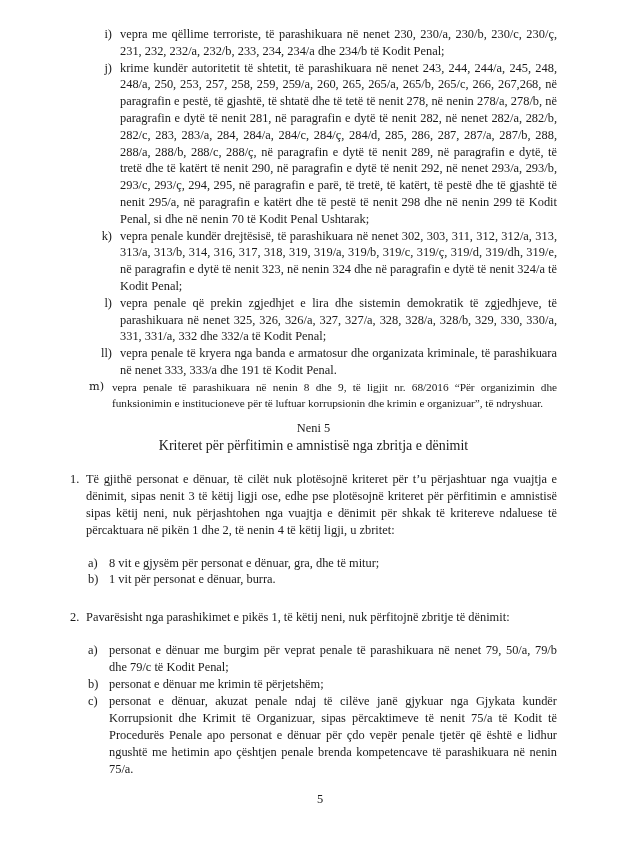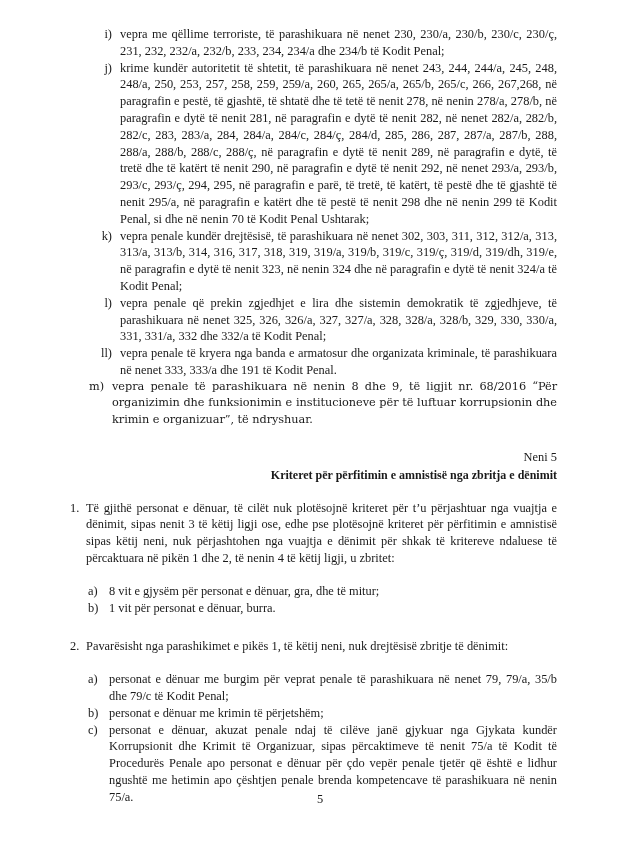--- a/index.html
+++ b/index.html
@@ -48,50 +48,51 @@
   .alpha-item .marker {
     position: absolute;
     left: 0;
     top: 0;
     width: 26px;
     text-align: right;
     font-size: 12.4px;
   }
   .alpha-item .body {
     display: block;
+    font-family: Liberation Serif, serif;
   }
 
   
   .alpha-item.alt {
     margin-left: 10px;
     padding-left: 32px;
     font-family: "DejaVu Serif", "Liberation Serif", serif;
     font-size: 11.3px;
     line-height: 16.6px;
     letter-spacing: -0.05px;
   }
   .alpha-item.alt .marker {
     width: 24px;
     font-family: "DejaVu Serif", "Liberation Serif", serif;
     font-size: 11.3px;
   }
 
   
   .heading-block {
-    text-align: right;
-    margin-top: 20px;
+    text-align: center;
+    margin-top: 8px;
   }
   .heading-block .neni {
     font-size: 12.4px;
     line-height: 17px;
   }
   .heading-block .title {
-    font-size: 12px;
+    font-size: 14px;
     line-height: 18px;
-    font-weight: bold;
+    font-weight: normal;
   }
 
   
   .num-list {
     margin: 0;
     padding: 0;
     list-style: none;
   }
   .num-item {
     position: relative;
@@ -205,30 +206,30 @@
         <span class="marker">b)</span>
         <span class="body">1 vit për personat e dënuar, burra.</span>
       </li>
     </ul>
 
     <div class="gap-lg"></div>
 
     <ul class="num-list">
       <li class="num-item">
         <span class="marker">2.</span>
-        <span class="body">Pavarësisht nga parashikimet e pikës 1, të këtij neni, nuk drejtësisë zbritje të dënimit:</span>
+        <span class="body">Pavarësisht nga parashikimet e pikës 1, të këtij neni, nuk përfitojnë zbritje të dënimit:</span>
       </li>
     </ul>
 
     <div class="gap-md"></div>
 
     <ul class="sub-list">
       <li class="sub-item">
         <span class="marker">a)</span>
-        <span class="body">personat e dënuar me burgim për veprat penale të parashikuara në nenet 79, 79/a, 35/b dhe 79/c  të Kodit Penal;</span>
+        <span class="body">personat e dënuar me burgim për veprat penale të parashikuara në nenet 79, 50/a, 79/b dhe 79/c  të Kodit Penal;</span>
       </li>
       <li class="sub-item">
         <span class="marker">b)</span>
         <span class="body">personat e dënuar me krimin të përjetshëm;</span>
       </li>
       <li class="sub-item">
         <span class="marker">c)</span>
         <span class="body">personat e dënuar, akuzat penale ndaj të cilëve janë gjykuar nga Gjykata kundër Korrupsionit dhe Krimit të Organizuar, sipas përcaktimeve të nenit 75/a të Kodit të Procedurës Penale apo personat e dënuar për çdo vepër penale tjetër që është e lidhur ngushtë me hetimin apo çështjen penale brenda kompetencave të parashikuara në nenin 75/a.</span>
       </li>
     </ul>

